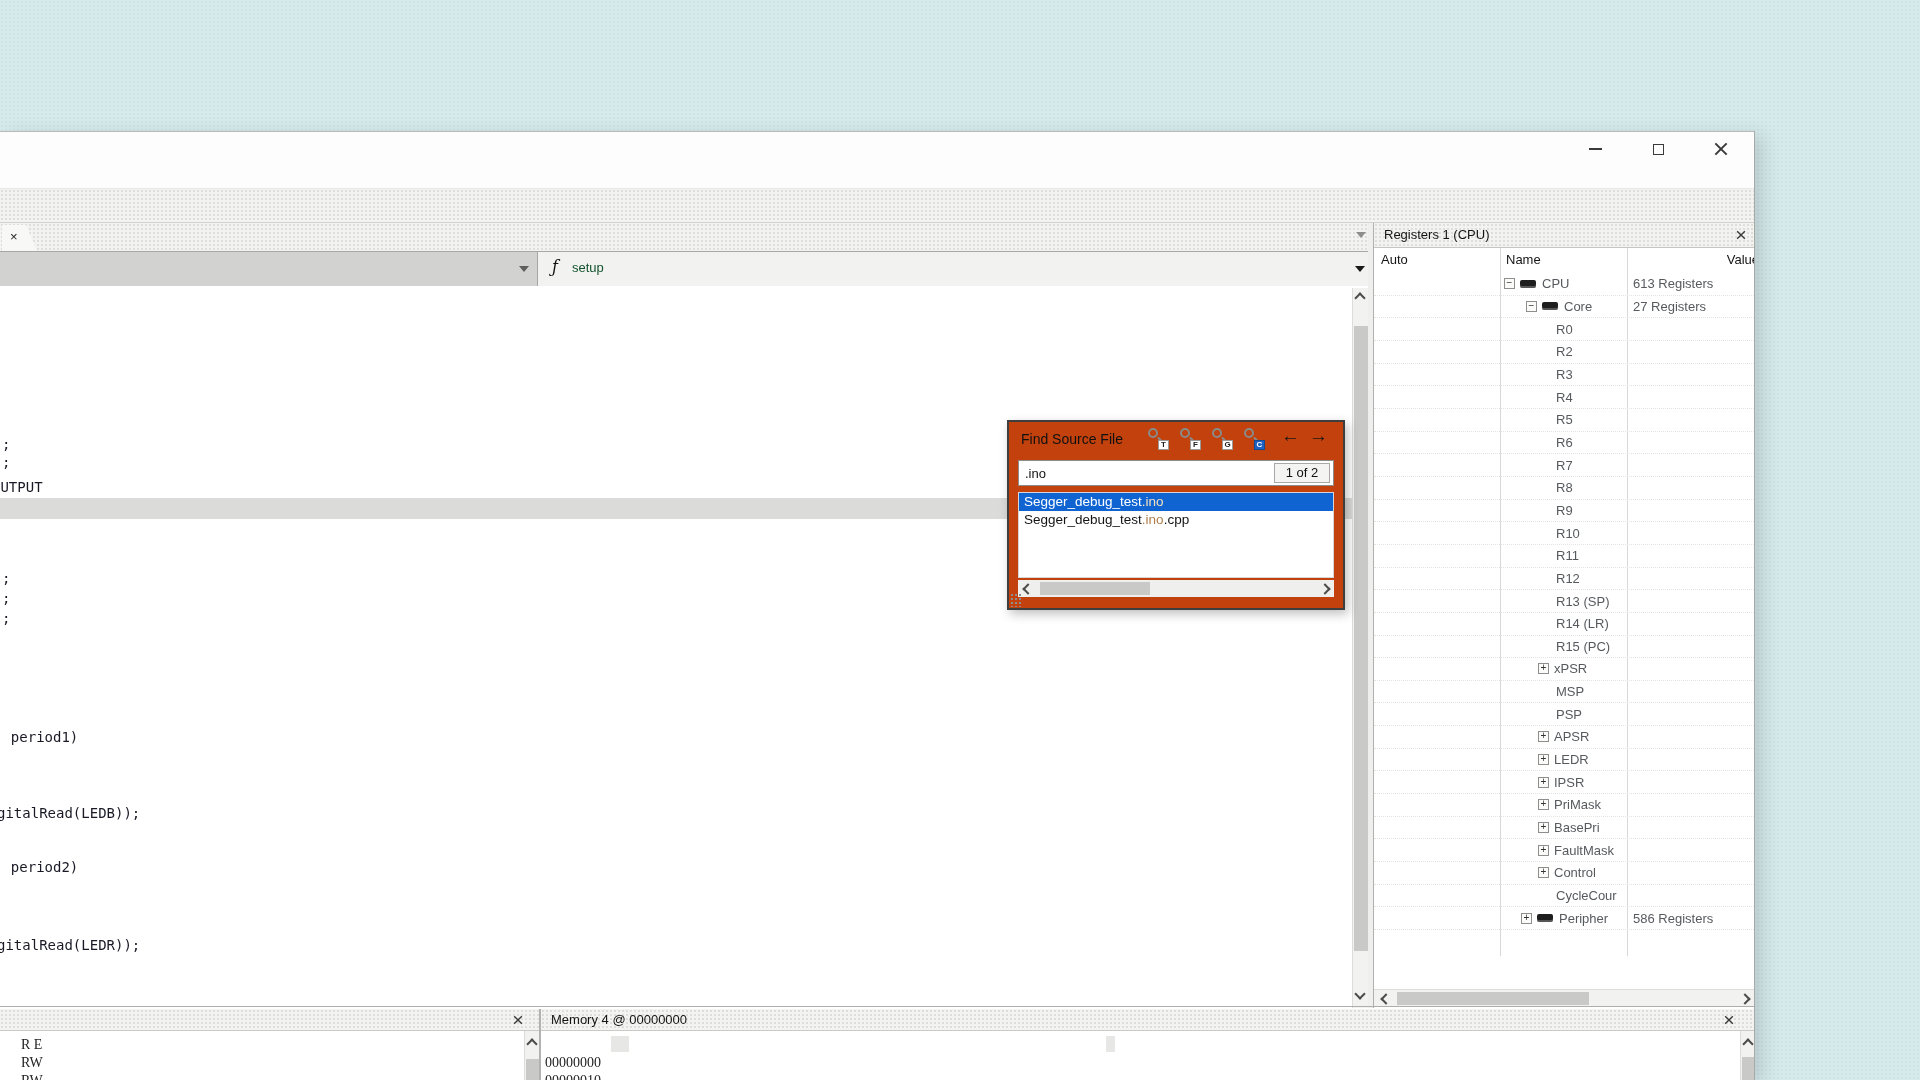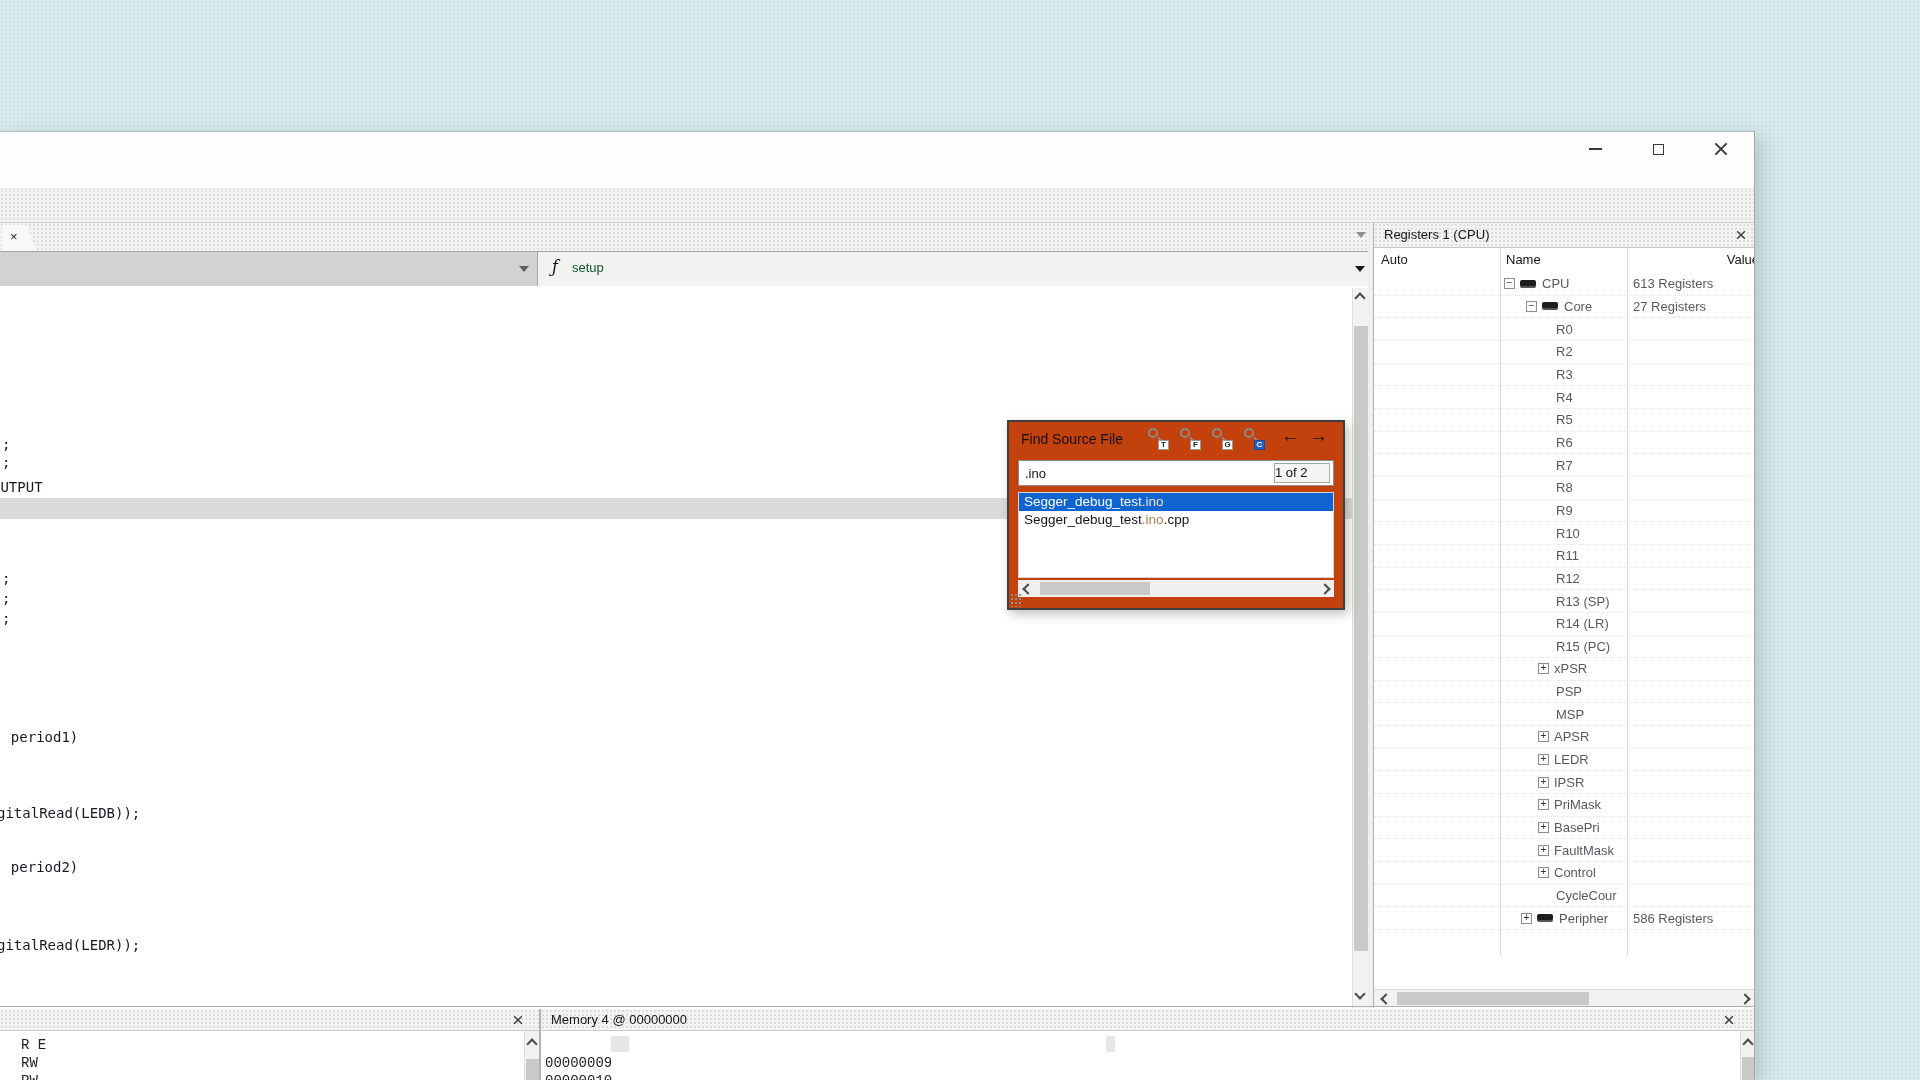--- a/index.html
+++ b/index.html
@@ -87,40 +87,40 @@
   .chip { width:16px; height:8px; background:#1e1e1e; border-radius:2px; margin-right:6px; flex:none;
     box-shadow:inset 0 -2px 0 rgba(255,255,255,.25); }
   .reg-hscroll { left:0; top:766px; width:382px; height:17px; }
 
   
   .bottom-divider { position:absolute; left:0; top:874px; width:1755px; height:1px; background:#aeaeac; }
   .bl-panel { position:absolute; left:0; top:877px; width:539px; height:72px; background:#fff; }
   .mem-divider { position:absolute; left:539px; top:877px; width:2px; height:72px; background:#b2b2b0; }
   .mem-panel { position:absolute; left:541px; top:877px; width:1214px; height:72px; background:#fff; }
   .strip22 { position:absolute; left:0; top:0; right:0; height:22px; border-bottom:1px solid #cacac8; }
-  .mono-row { position:absolute; font-family:Liberation Mono, monospace; font-size:14px; color:#1f1f1f; white-space:pre; line-height:18px; }
+  .mono-row { position:absolute; font-family:Liberation Serif, serif; font-size:14px; color:#1f1f1f; white-space:pre; line-height:18px; }
   .mem-addr { position:absolute; left:4px; } .mem-hex { position:absolute; left:71px; }
   .mem-cursor { position:absolute; background:#e7e7e5; }
 
   
   .fsf { position:absolute; left:1007px; top:288px; width:338px; height:190px; background:#c2410c;
     border:2px solid #3e3e3e; box-shadow:3px 4px 10px rgba(0,0,0,.25); z-index:50; }
   .fsf-title { position:absolute; left:12px; top:9px; font-size:14px; color:#111; }
   .mag { position:absolute; width:20px; height:20px; top:6px; }
   .mag .lens { position:absolute; left:1px; top:0; width:10px; height:10px; border:2px solid #8a8a88; border-radius:50%; }
   .mag .handle { position:absolute; left:10px; top:11px; width:7px; height:2px; background:#8a8a88; transform:rotate(45deg); }
   .mag .letter { position:absolute; right:-2px; bottom:-2px; width:11px; height:10px; background:#fff; border:1px solid #9a9a98;
     font-size:8px; font-weight:bold; color:#222; text-align:center; line-height:8px; }
   .mag.sel .letter { background:#1f62c4; color:#fff; border-color:#16498f; }
   .fsf-arrow { position:absolute; top:3px; font-size:19px; font-weight:bold; color:#161616; }
   .fsf-input { position:absolute; left:9px; top:38px; width:316px; height:26px; background:#fff; border:1px solid #8c8c8a; }
   .fsf-input input { position:absolute; left:0; top:0; width:100%; height:100%; border:none; outline:none; background:transparent;
     font-family:"Liberation Sans", sans-serif; font-size:13px; color:#111; padding-left:6px; }
   .fsf-count { position:absolute; right:3px; top:2px; width:56px; height:20px; background:#f4f4f2; border:1px solid #a8a8a6;
-    font-size:13px; color:#111; line-height:18px; }
+    font-size:13px; color:#111; text-align:center; line-height:18px; }
   .fsf-list { position:absolute; left:9px; top:70px; width:316px; height:86px; background:#fff; border:1px solid #d6d6d4; overflow:hidden; }
   .fsf-item { position:relative; height:18px; font-size:13.5px; line-height:18px; padding-left:5px; white-space:pre; color:#141414; }
   .fsf-item .match { color:#b1804e; }
   .fsf-item.sel { background:#0f64d2; color:#fff; }
   .fsf-item.sel .match { color:#f4dfc0; }
   .fsf-hscroll { position:absolute; left:9px; top:158px; width:316px; height:17px; background:#efefed; }
   .fsf-grip { position:absolute; left:1px; bottom:1px; width:12px; height:14px;
     background-image:radial-gradient(#8e8e8c 1px, transparent 1px); background-size:4px 4px; }
 </style>
 </head>
@@ -307,27 +307,27 @@
           </div>
         <div class="rrow">
             <div class="c-name exp">
               <span class="expbox">+</span>
               <span>xPSR</span>
             </div>
             <div class="c-value"></div>
           </div>
         <div class="rrow">
             <div class="c-name plain">
+              <span>MSP</span>
+            </div>
+            <div class="c-value"></div>
+          </div>
+        <div class="rrow">
+            <div class="c-name plain">
               <span>PSP</span>
-            </div>
-            <div class="c-value"></div>
-          </div>
-        <div class="rrow">
-            <div class="c-name plain">
-              <span>MSP</span>
             </div>
             <div class="c-value"></div>
           </div>
         <div class="rrow">
             <div class="c-name exp">
               <span class="expbox">+</span>
               <span>APSR</span>
             </div>
             <div class="c-value"></div>
           </div>
@@ -421,21 +421,21 @@
       <div class="strip22 dots">
         <span class="panel-title" style="left:10px; top:3px;">Memory 4 @ 00000000</span>
         <div class="panel-x" style="right:18px; top:3px;">
             <div class="xbars"></div>
           </div>
       </div>
       <div style="position:absolute; left:0; top:22px; width:1199px; height:50px; overflow:hidden;">
         <div class="mem-cursor" style="left:70px; top:5px; width:18px; height:16px;"></div>
         <div class="mem-cursor" style="left:565px; top:5px; width:9px; height:16px;"></div>
         <div class="mono-row" style="left:0; top:5px; width:1199px;">
-          <span class="mem-addr">00000009</span>
+          <span class="mem-addr">00000000</span>
           <span class="mem-hex">.. .. .. .. .. .. .. ..  .. .. .. .. .. .. .. ..</span>
           
         </div>
         <div class="mono-row" style="left:0; top:23px; width:1199px;">
           <span class="mem-addr">00000010</span>
           
           
         </div>
         <div class="mono-row" style="left:0; top:41px; width:1199px;">
           

